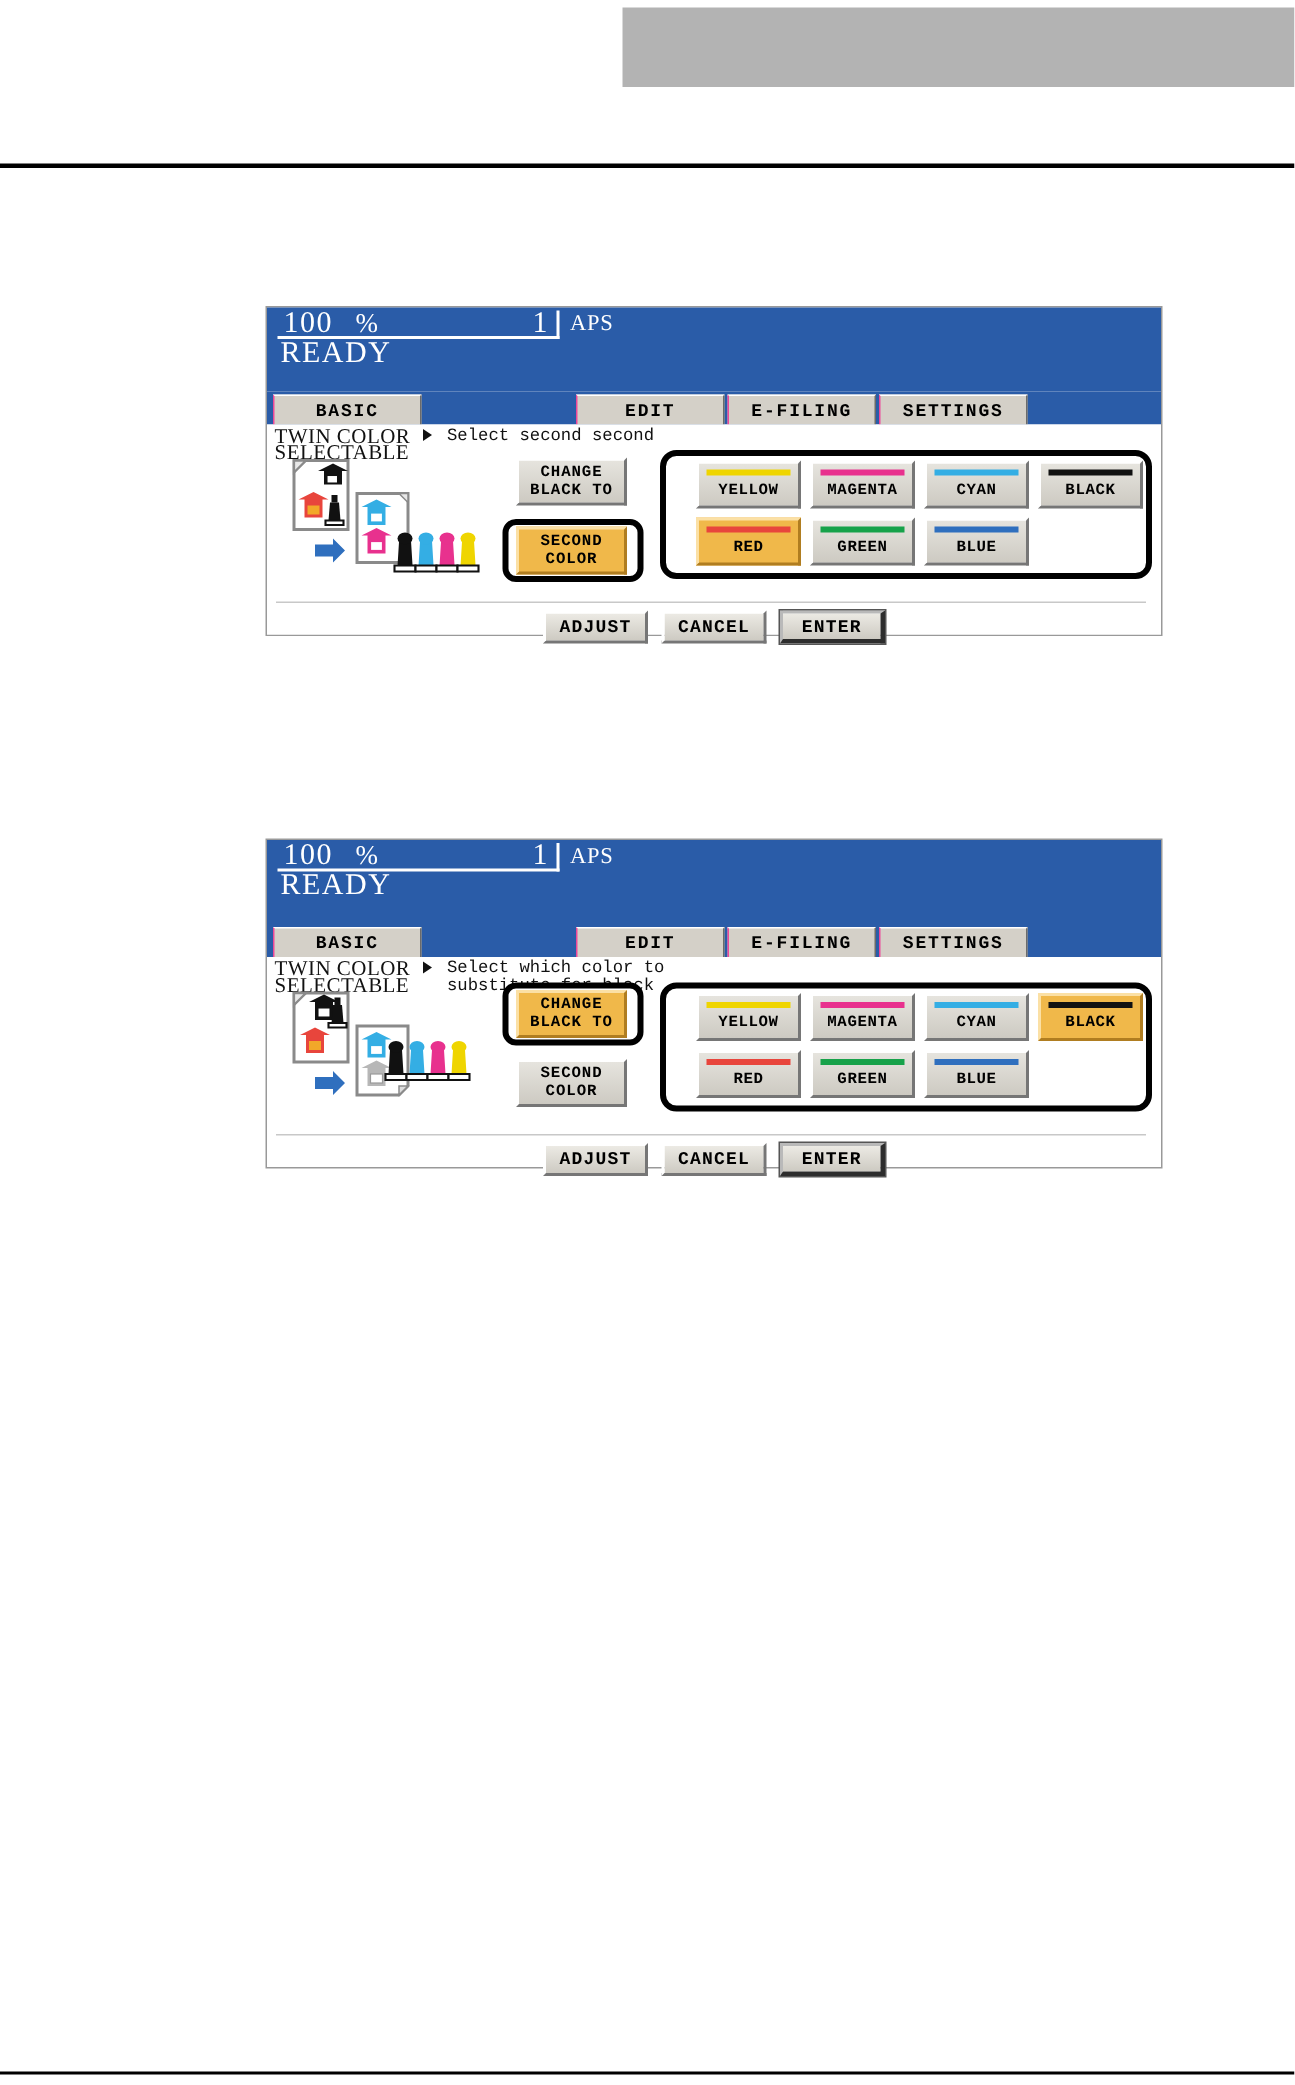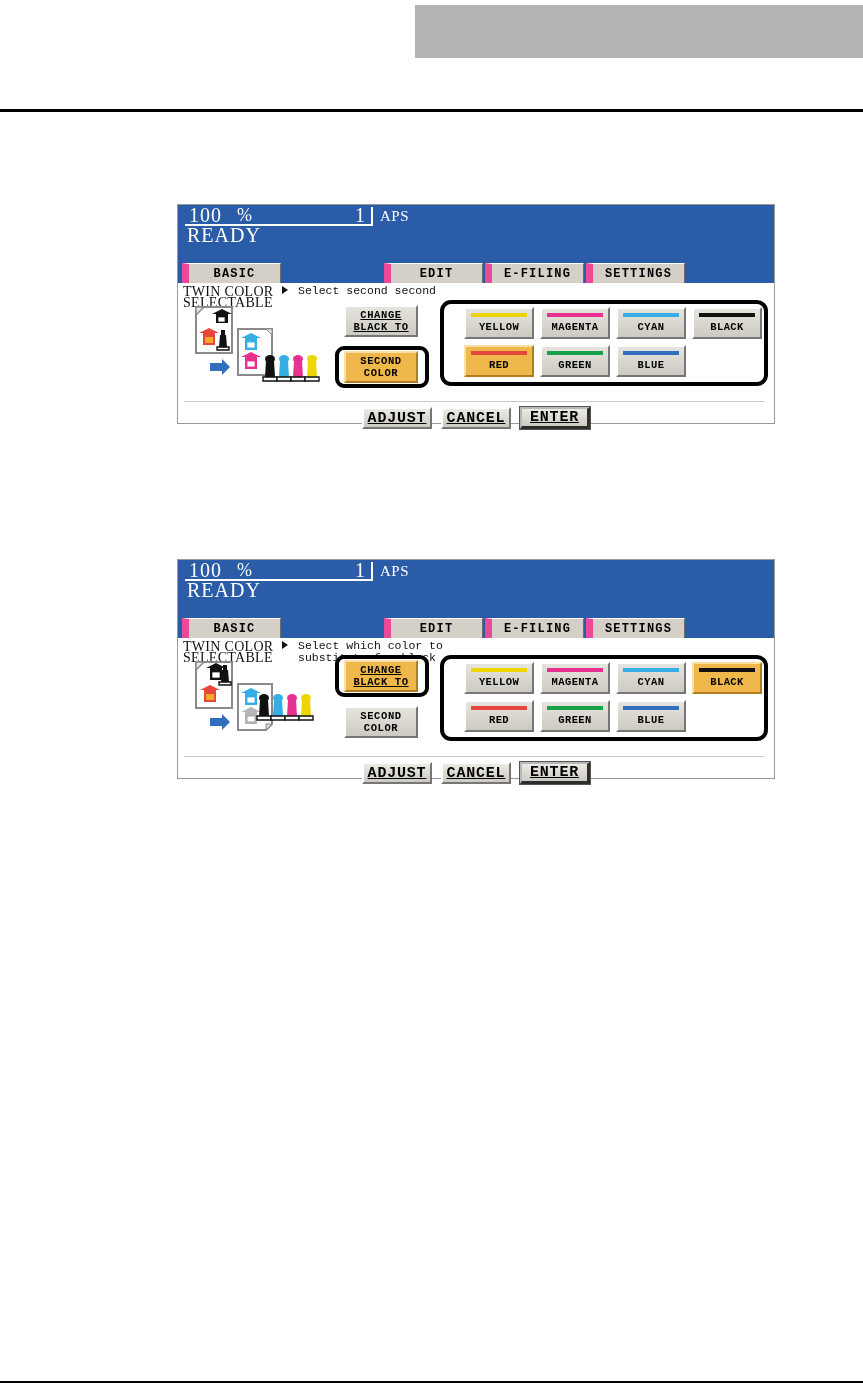--- a/index.html
+++ b/index.html
@@ -126,21 +126,21 @@
     position: relative;
     padding-left: 4px;
     box-sizing: border-box;
   }
   .tab {
     position: absolute;
     top: 2px;
     height: 20px;
     box-sizing: border-box;
     background: #d4d0c8;
-    border-left: 7px solid #ec4899;
+    border-left: 1px solid #ec4899;
     border-top: 1px solid #ffffff;
     border-right: 1px solid #6b6b6b;
     color: #000000;
     font-family: "Liberation Mono", monospace;
     font-weight: bold;
     font-size: 12px;
     letter-spacing: 1.2px;
     display: flex;
     align-items: center;
     justify-content: center;
@@ -244,21 +244,21 @@
   .mode-ring {
     position: absolute;
     left: 0;
     width: 94px;
     height: 42px;
     box-sizing: border-box;
     border: 4px solid #000000;
     border-radius: 9px;
     background: #ffffff;
   }
-  .mode-slot-a { top: 0px; text-decoration: underline; }
+  .mode-slot-a { top: 0px; }
   .mode-slot-b { top: 46px; }
   .ring-a { top: -5px; }
   .ring-b { top: 41px; }
 
   
   .connector {
     position: absolute;
     left: 263px;
     top: 34px;
     width: 16px;
@@ -362,28 +362,27 @@
     width: 70px;
     height: 22px;
     box-sizing: border-box;
     background: linear-gradient(#eceae4, #cdcac2);
     border-top: 2px solid #ffffff;
     border-left: 2px solid #ffffff;
     border-right: 2px solid #767676;
     border-bottom: 2px solid #767676;
     font-family: "Liberation Mono", monospace;
     font-weight: bold;
-    font-size: 15px;
+    font-size: 12px;
     letter-spacing: 0.8px;
     color: #000000;
     display: flex;
     align-items: center;
     justify-content: center;
     cursor: pointer;
-    text-decoration: underline;
   }
   .action-btn.emphasis {
     border-top: 2px solid #b9b9b9;
     border-left: 2px solid #b9b9b9;
     border-right: 3px solid #2d2d2d;
     border-bottom: 3px solid #2d2d2d;
     outline: 1px solid #555555;
   }
 </style>
 </head>

